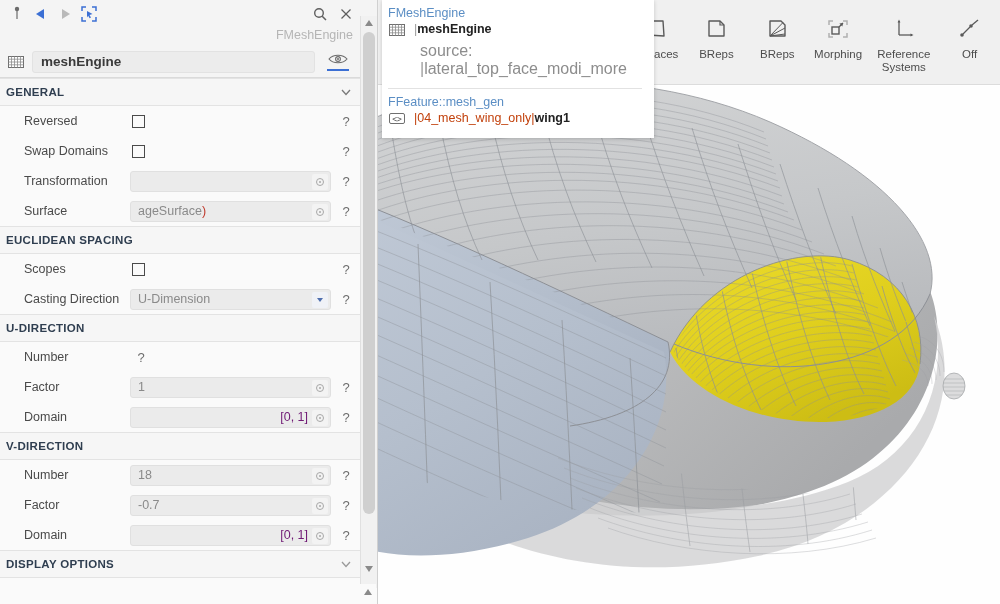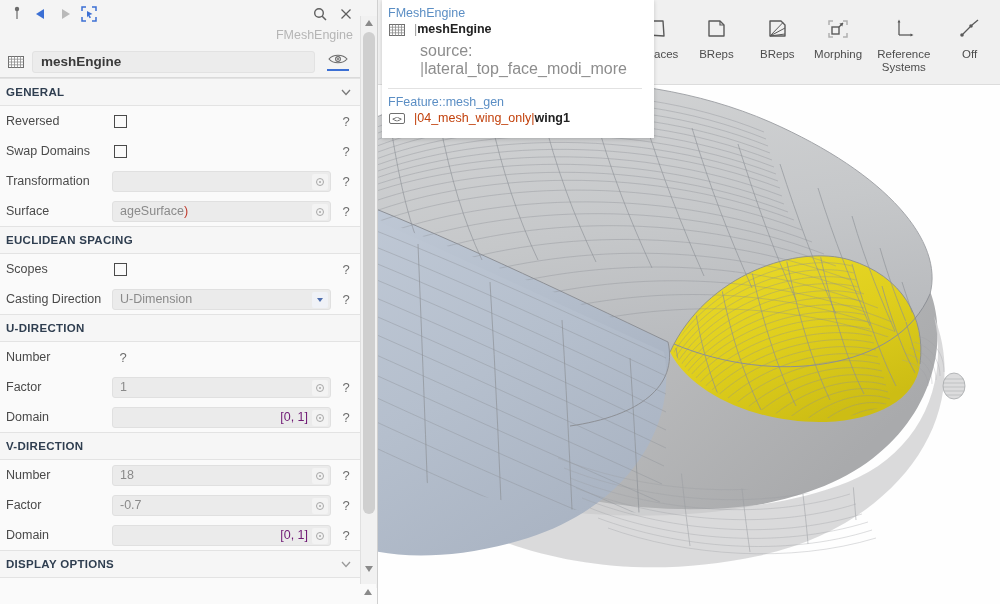--- a/index.html
+++ b/index.html
@@ -89,21 +89,21 @@
     border-top: 1px solid #e3e3e3;
     border-bottom: 1px solid #e3e3e3;
     background: #f6f6f6;
   }
   .section-header .sh-label { flex: 1 1 auto; }
   .chev { width: 14px; height: 14px; color: #7a7a7a; }
 
   .prop-row {
     display: flex; align-items: center;
     height: 30px;
-    padding: 0 0 0 6px;
+    padding: 0 0 0 24px;
     background: #fafafa;
   }
   .prop-label {
     width: 106px; flex: 0 0 auto;
     font-size: 12.5px; color: #4a4a4a;
   }
   .prop-control { flex: 1 1 auto; display: flex; align-items: center; margin-right: 4px; }
   .prop-help {
     width: 22px; flex: 0 0 auto;
     text-align: center;

